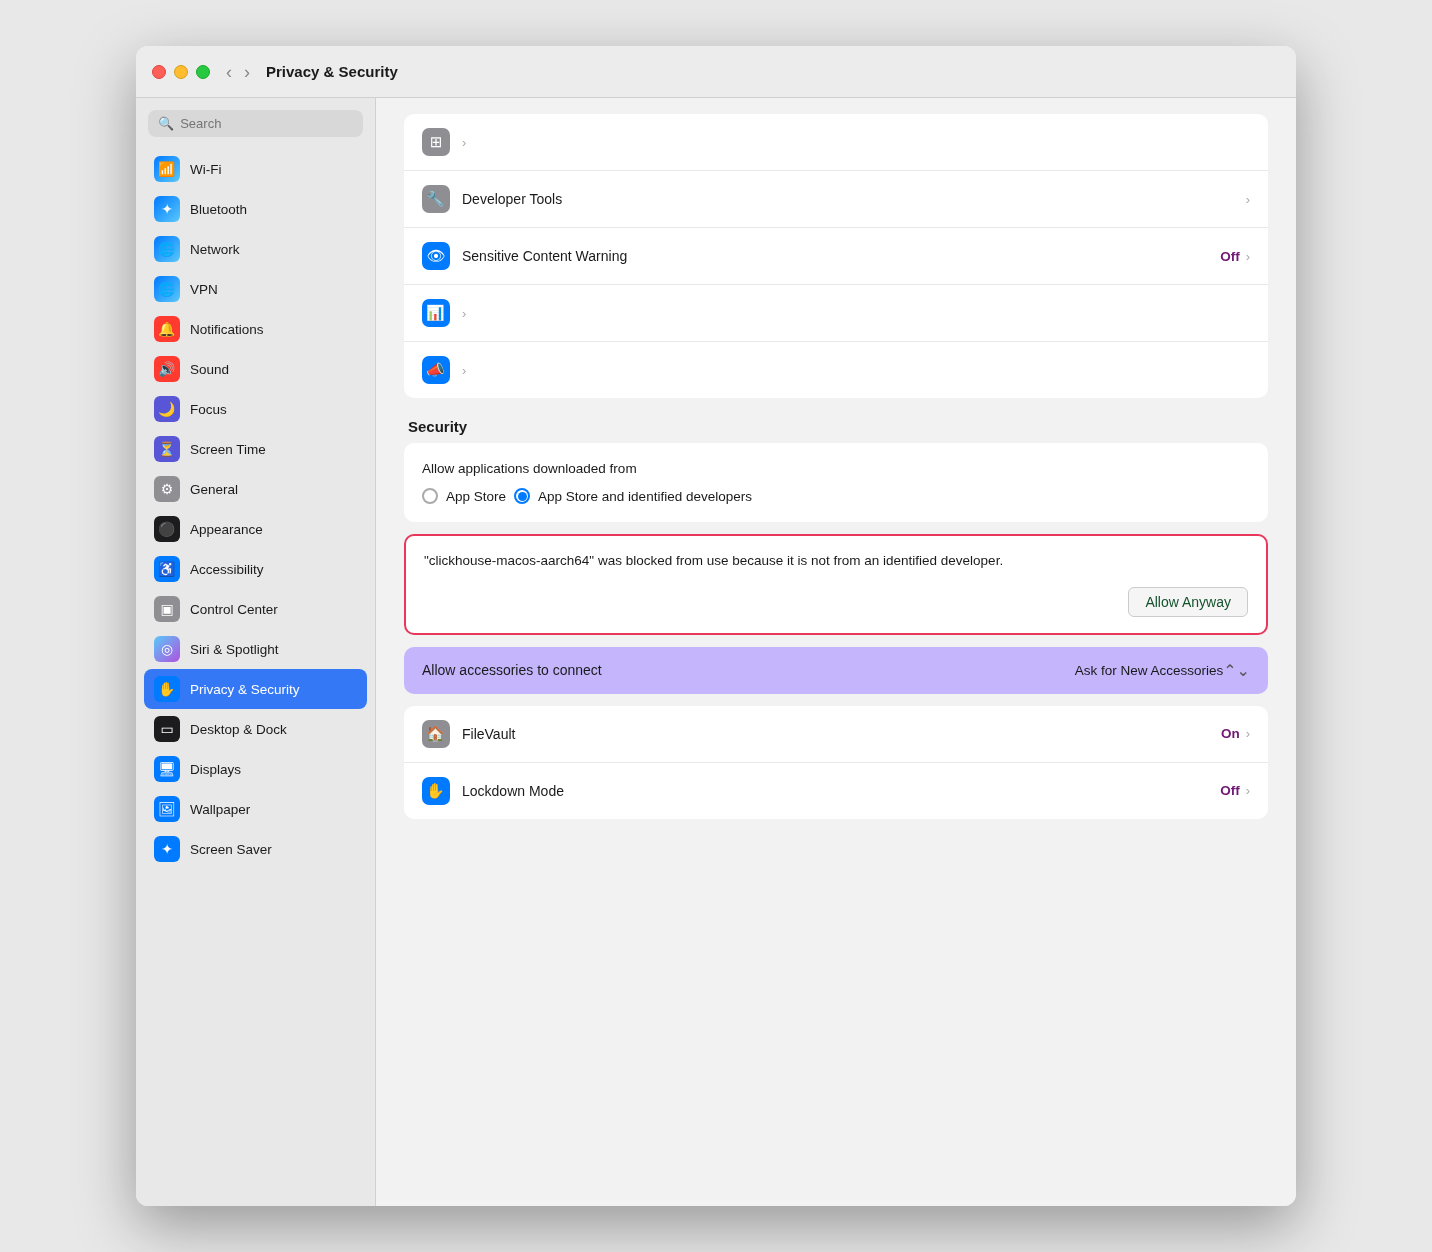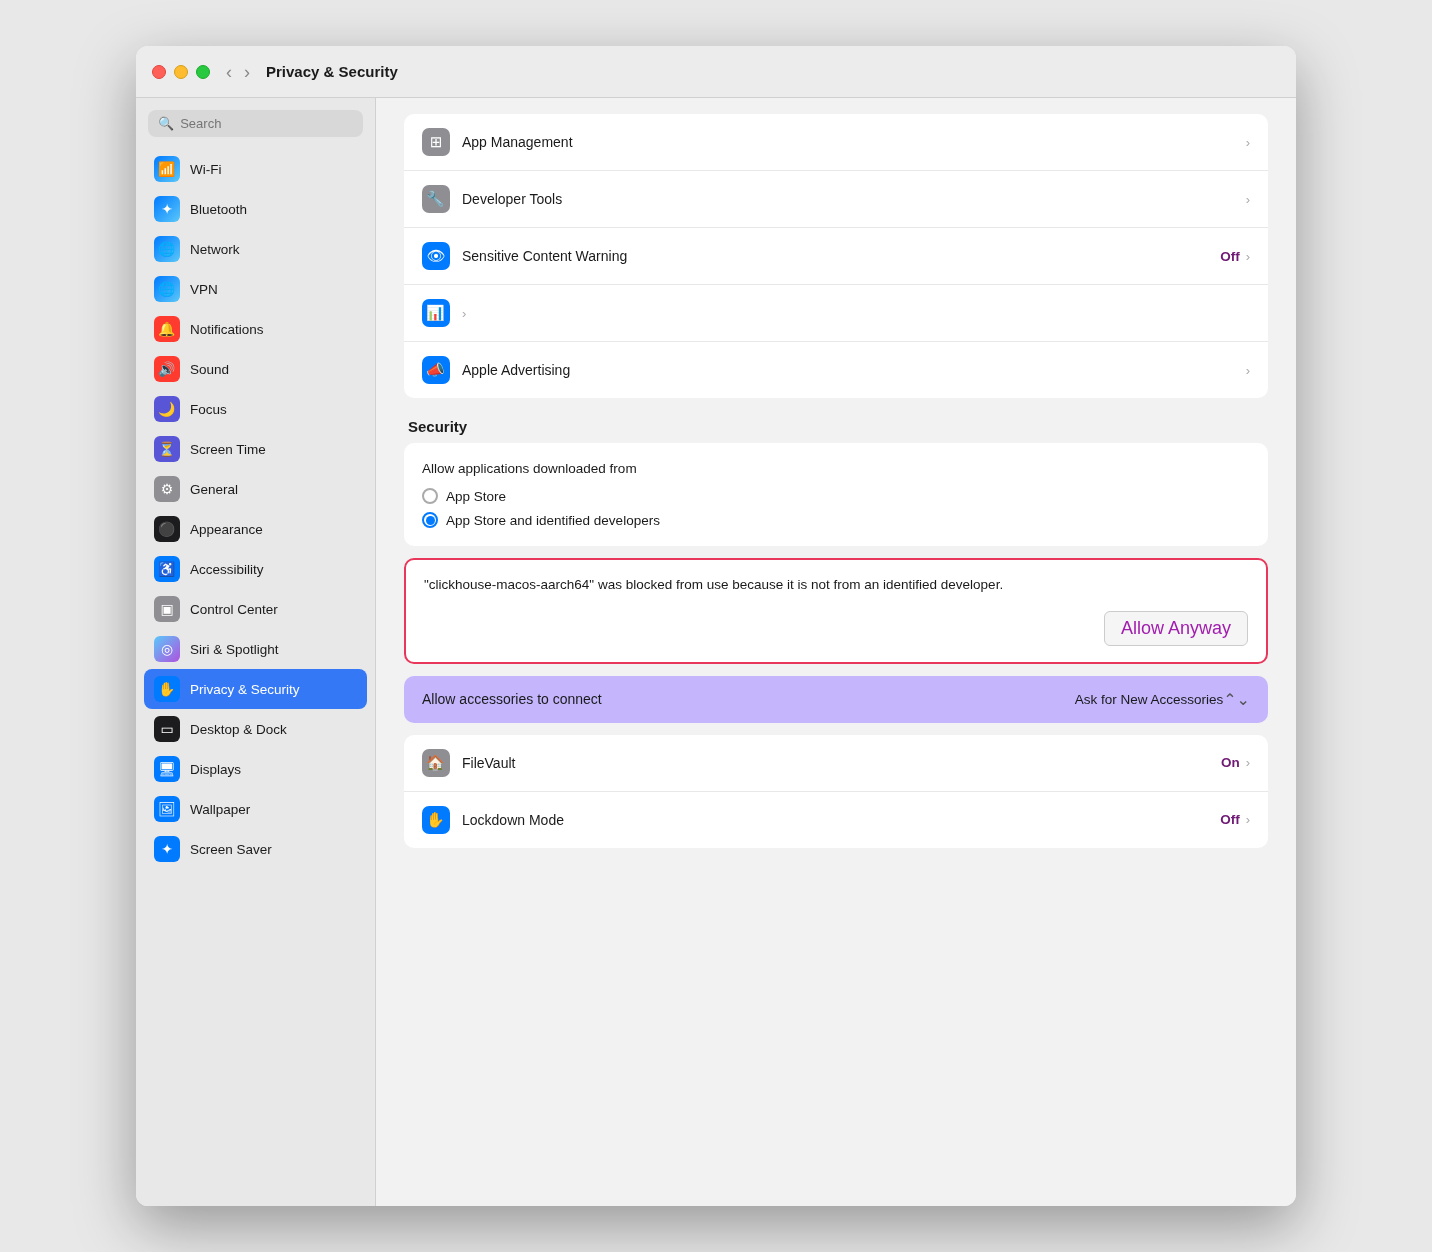--- a/index.html
+++ b/index.html
@@ -214,21 +214,21 @@
       margin-bottom: 12px;
       padding: 18px;
     }
     .security-text {
       font-size: 13.5px;
       color: #1a1a1a;
       margin-bottom: 12px;
     }
     .radio-group {
       display: flex;
-      flex-direction: column;
+      flex-direction: row;
       gap: 8px;
     }
     .radio-item {
       display: flex;
       align-items: center;
       gap: 8px;
       font-size: 13.5px;
       color: #1a1a1a;
     }
     .radio-circle {
@@ -264,23 +264,23 @@
       color: #1a1a1a;
       margin-bottom: 16px;
       line-height: 1.4;
     }
     .allow-anyway-btn {
       float: right;
       background: #f5f5f5;
       border: 1px solid #ccc;
       border-radius: 6px;
       padding: 6px 16px;
-      font-size: 18px;
+      font-size: 14px;
       cursor: pointer;
-      color: #a21caf;
+      color: #14532d;
     }
     
     .accessories-row {
       display: flex;
       align-items: center;
       padding: 14px 18px;
       background: #c4b5fd;
       border-radius: 10px;
       margin-bottom: 12px;
     }
@@ -410,41 +410,39 @@
           </div>
         </div>
     </div>
 
     <div class="main-panel">
 
       <div class="section-block" id="main-rows-block">
 
       <div class="section-row">
             <div class="row-icon" style="background: rgb(142, 142, 147);">⊞</div>
-            <span class="row-label">App Management</span>
             <span class="row-chevron">›</span>
           </div>
           <div class="section-row">
             <div class="row-icon" style="background: rgb(142, 142, 147);">🔧</div>
             <span class="row-label">Developer Tools</span>
             <span class="row-chevron">›</span>
           </div>
           <div class="section-row">
             <div class="row-icon" style="background: rgb(0, 122, 255);">👁</div>
             <span class="row-label">Sensitive Content Warning</span>
             <span class="row-value">Off</span>
             <span class="row-chevron">›</span>
           </div>
           <div class="section-row">
             <div class="row-icon" style="background: rgb(0, 122, 255);">📊</div>
             <span class="row-chevron">›</span>
           </div>
           <div class="section-row">
             <div class="row-icon" style="background: rgb(0, 122, 255);">📣</div>
-            <span class="row-label">Apple Advertising</span>
             <span class="row-chevron">›</span>
           </div>
         </div>
 
       <div class="section-title">Security</div>
 
       <div class="security-block">
         <div class="security-text">Allow applications downloaded from</div>
         <div class="radio-group" id="radio-group">
 

